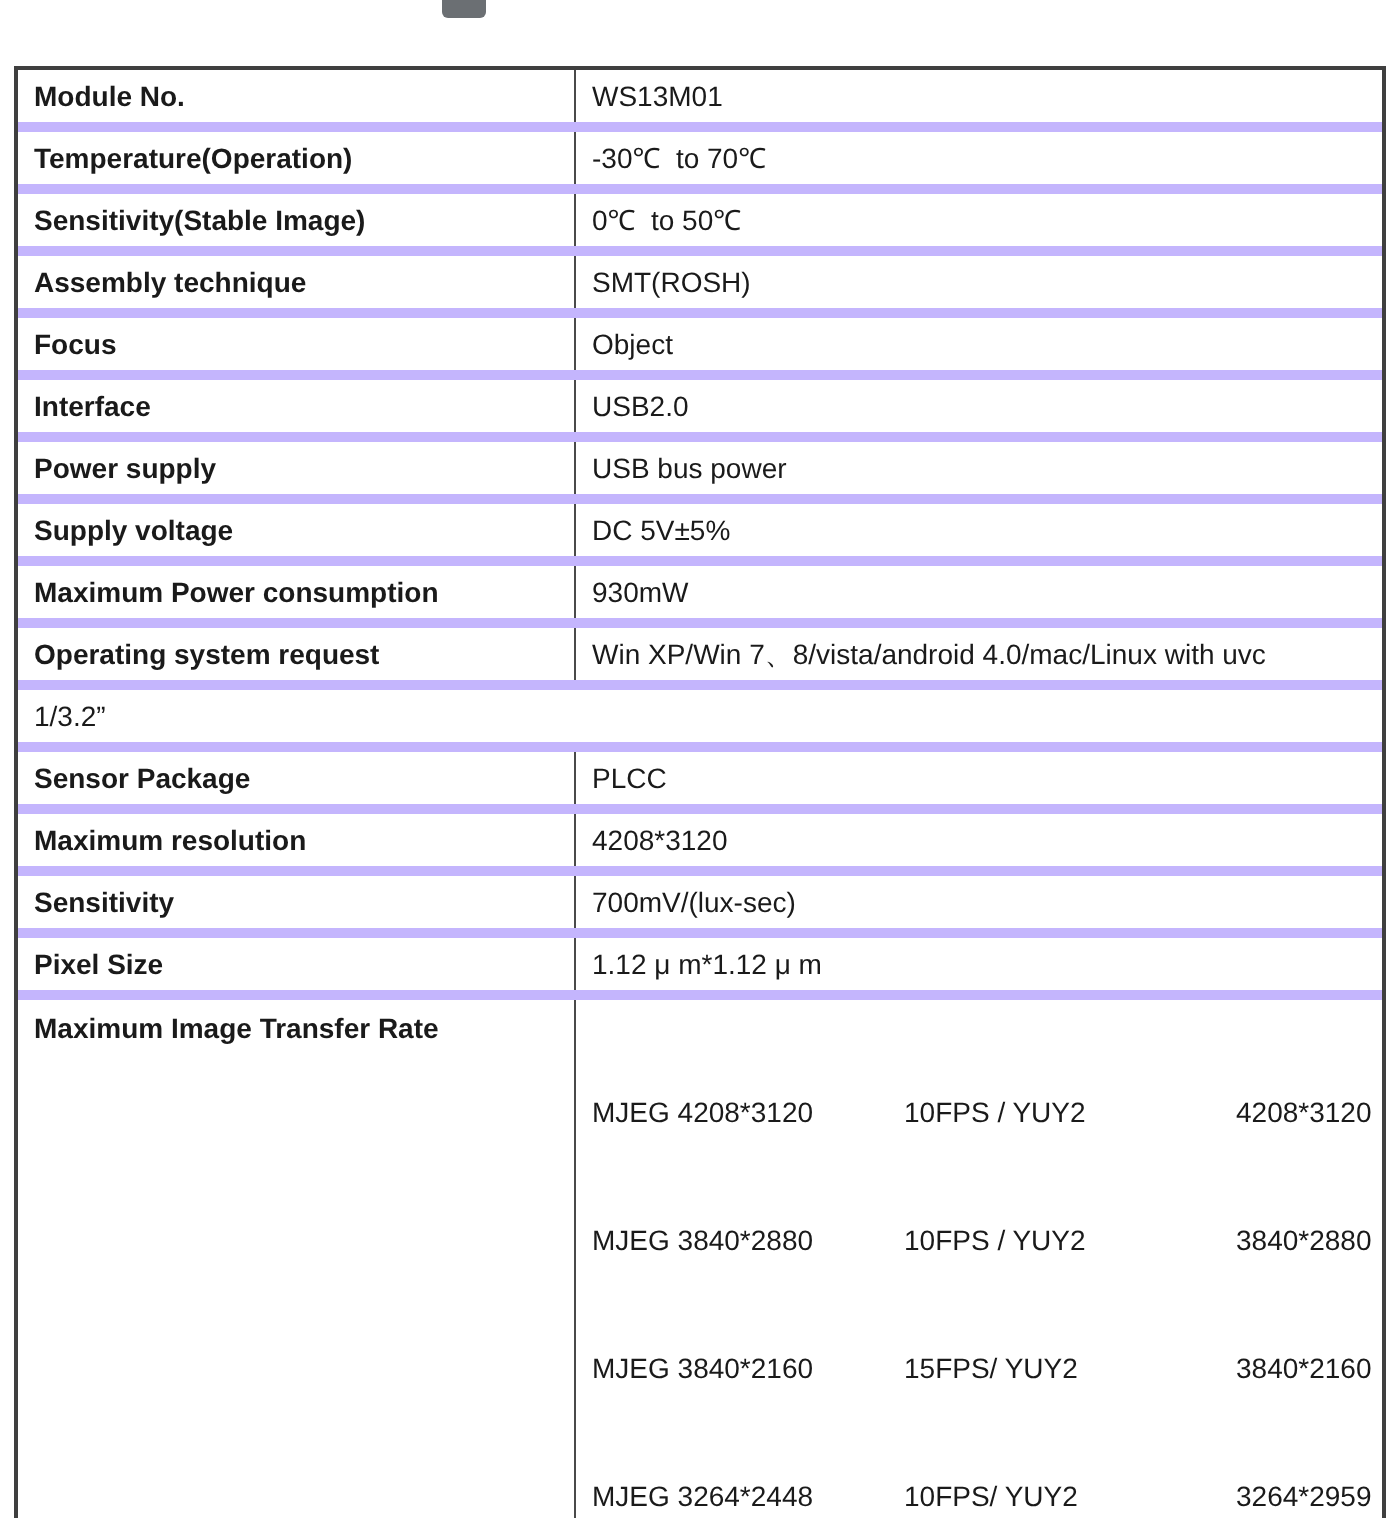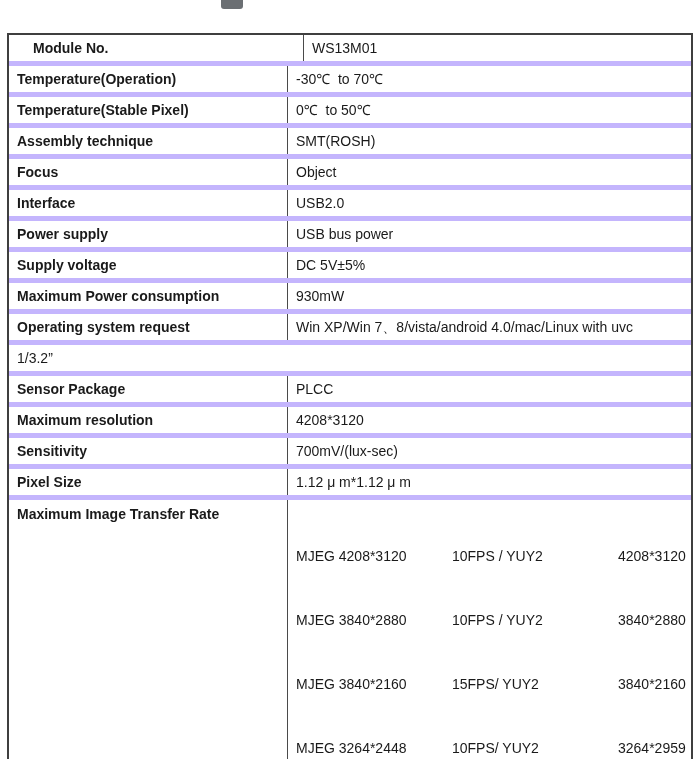--- a/index.html
+++ b/index.html
@@ -34,21 +34,20 @@
     box-sizing: border-box;
     background: #ffffff;
   }
   .row {
     display: grid;
     grid-template-columns: 279px 1fr;
     border-top: 5px solid #c4b5fd;
   }
   .row:first-child {
     border-top: none;
-    margin-left: 16px;
   }
   .cell {
     padding: 4px 8px 3px 8px;
     font-size: 14px;
     line-height: 19px;
     min-height: 19px;
     display: flex;
     align-items: center;
     box-sizing: border-box;
     white-space: pre-wrap;
@@ -90,21 +89,21 @@
       <div class="cell label">Module No.</div>
       <div class="cell value">WS13M01</div>
     </div>
 
     <div class="row">
       <div class="cell label">Temperature(Operation)</div>
       <div class="cell value">-30℃  to 70℃</div>
     </div>
 
     <div class="row">
-      <div class="cell label">Temperature(Stable Pixel)</div>
+      <div class="cell label">Sensitivity(Stable Image)</div>
       <div class="cell value">0℃  to 50℃</div>
     </div>
 
     <div class="row">
       <div class="cell label">Assembly technique</div>
       <div class="cell value">SMT(ROSH)</div>
     </div>
 
     <div class="row">
       <div class="cell label">Focus</div>

